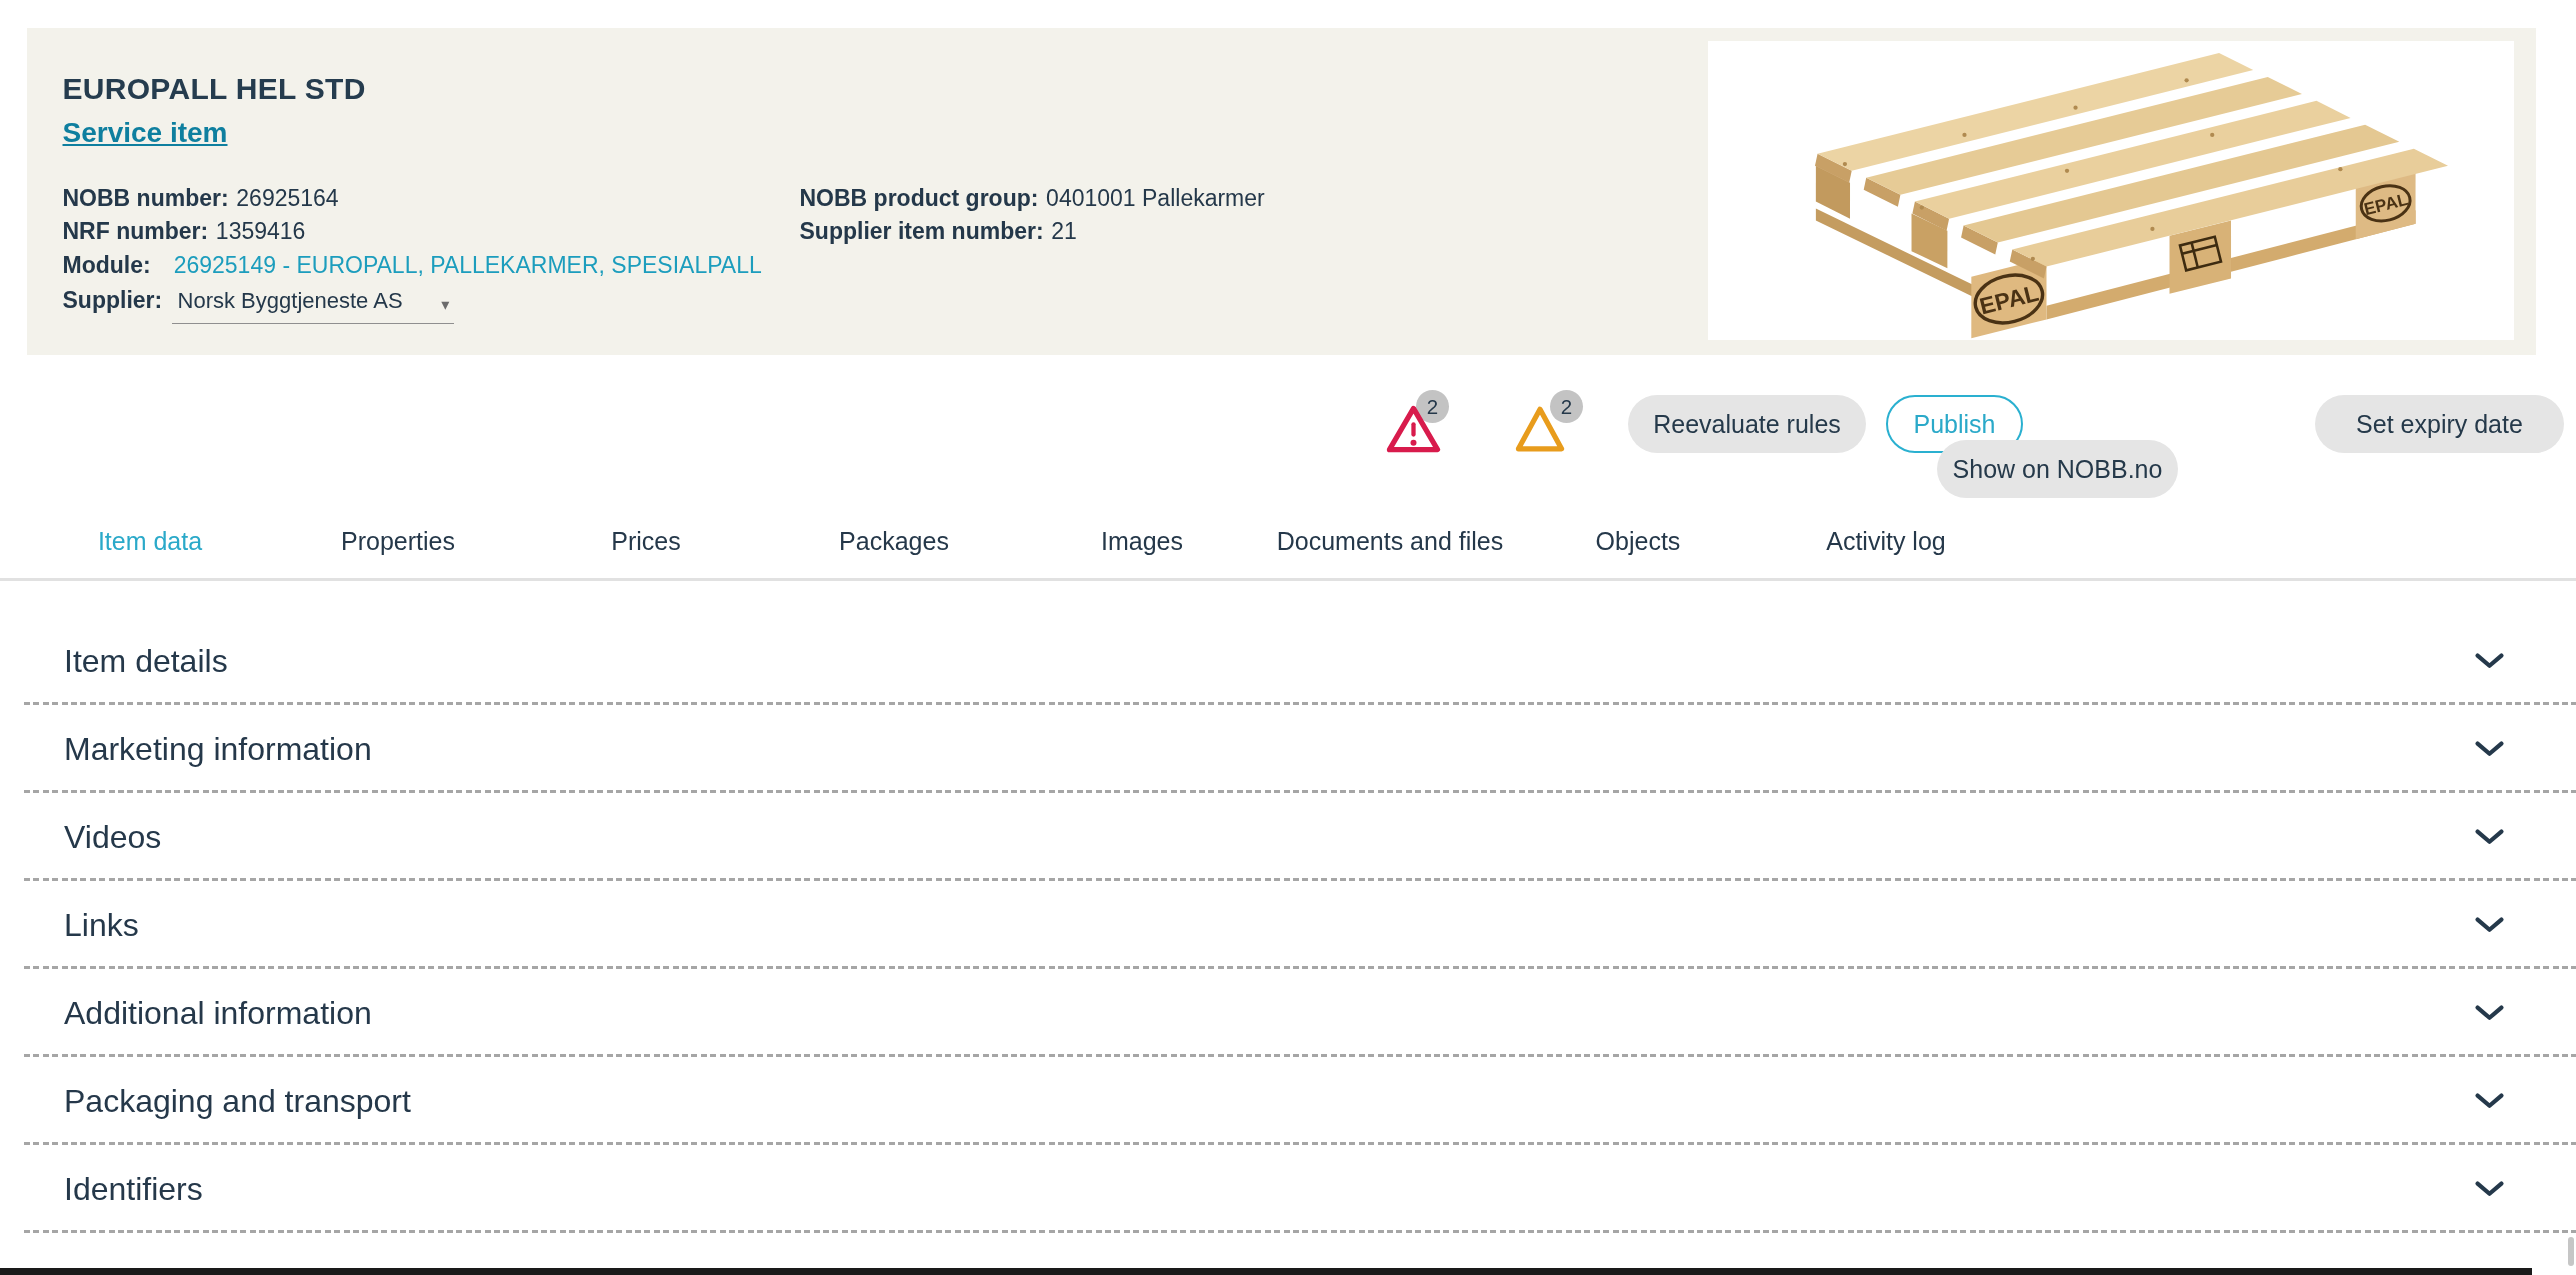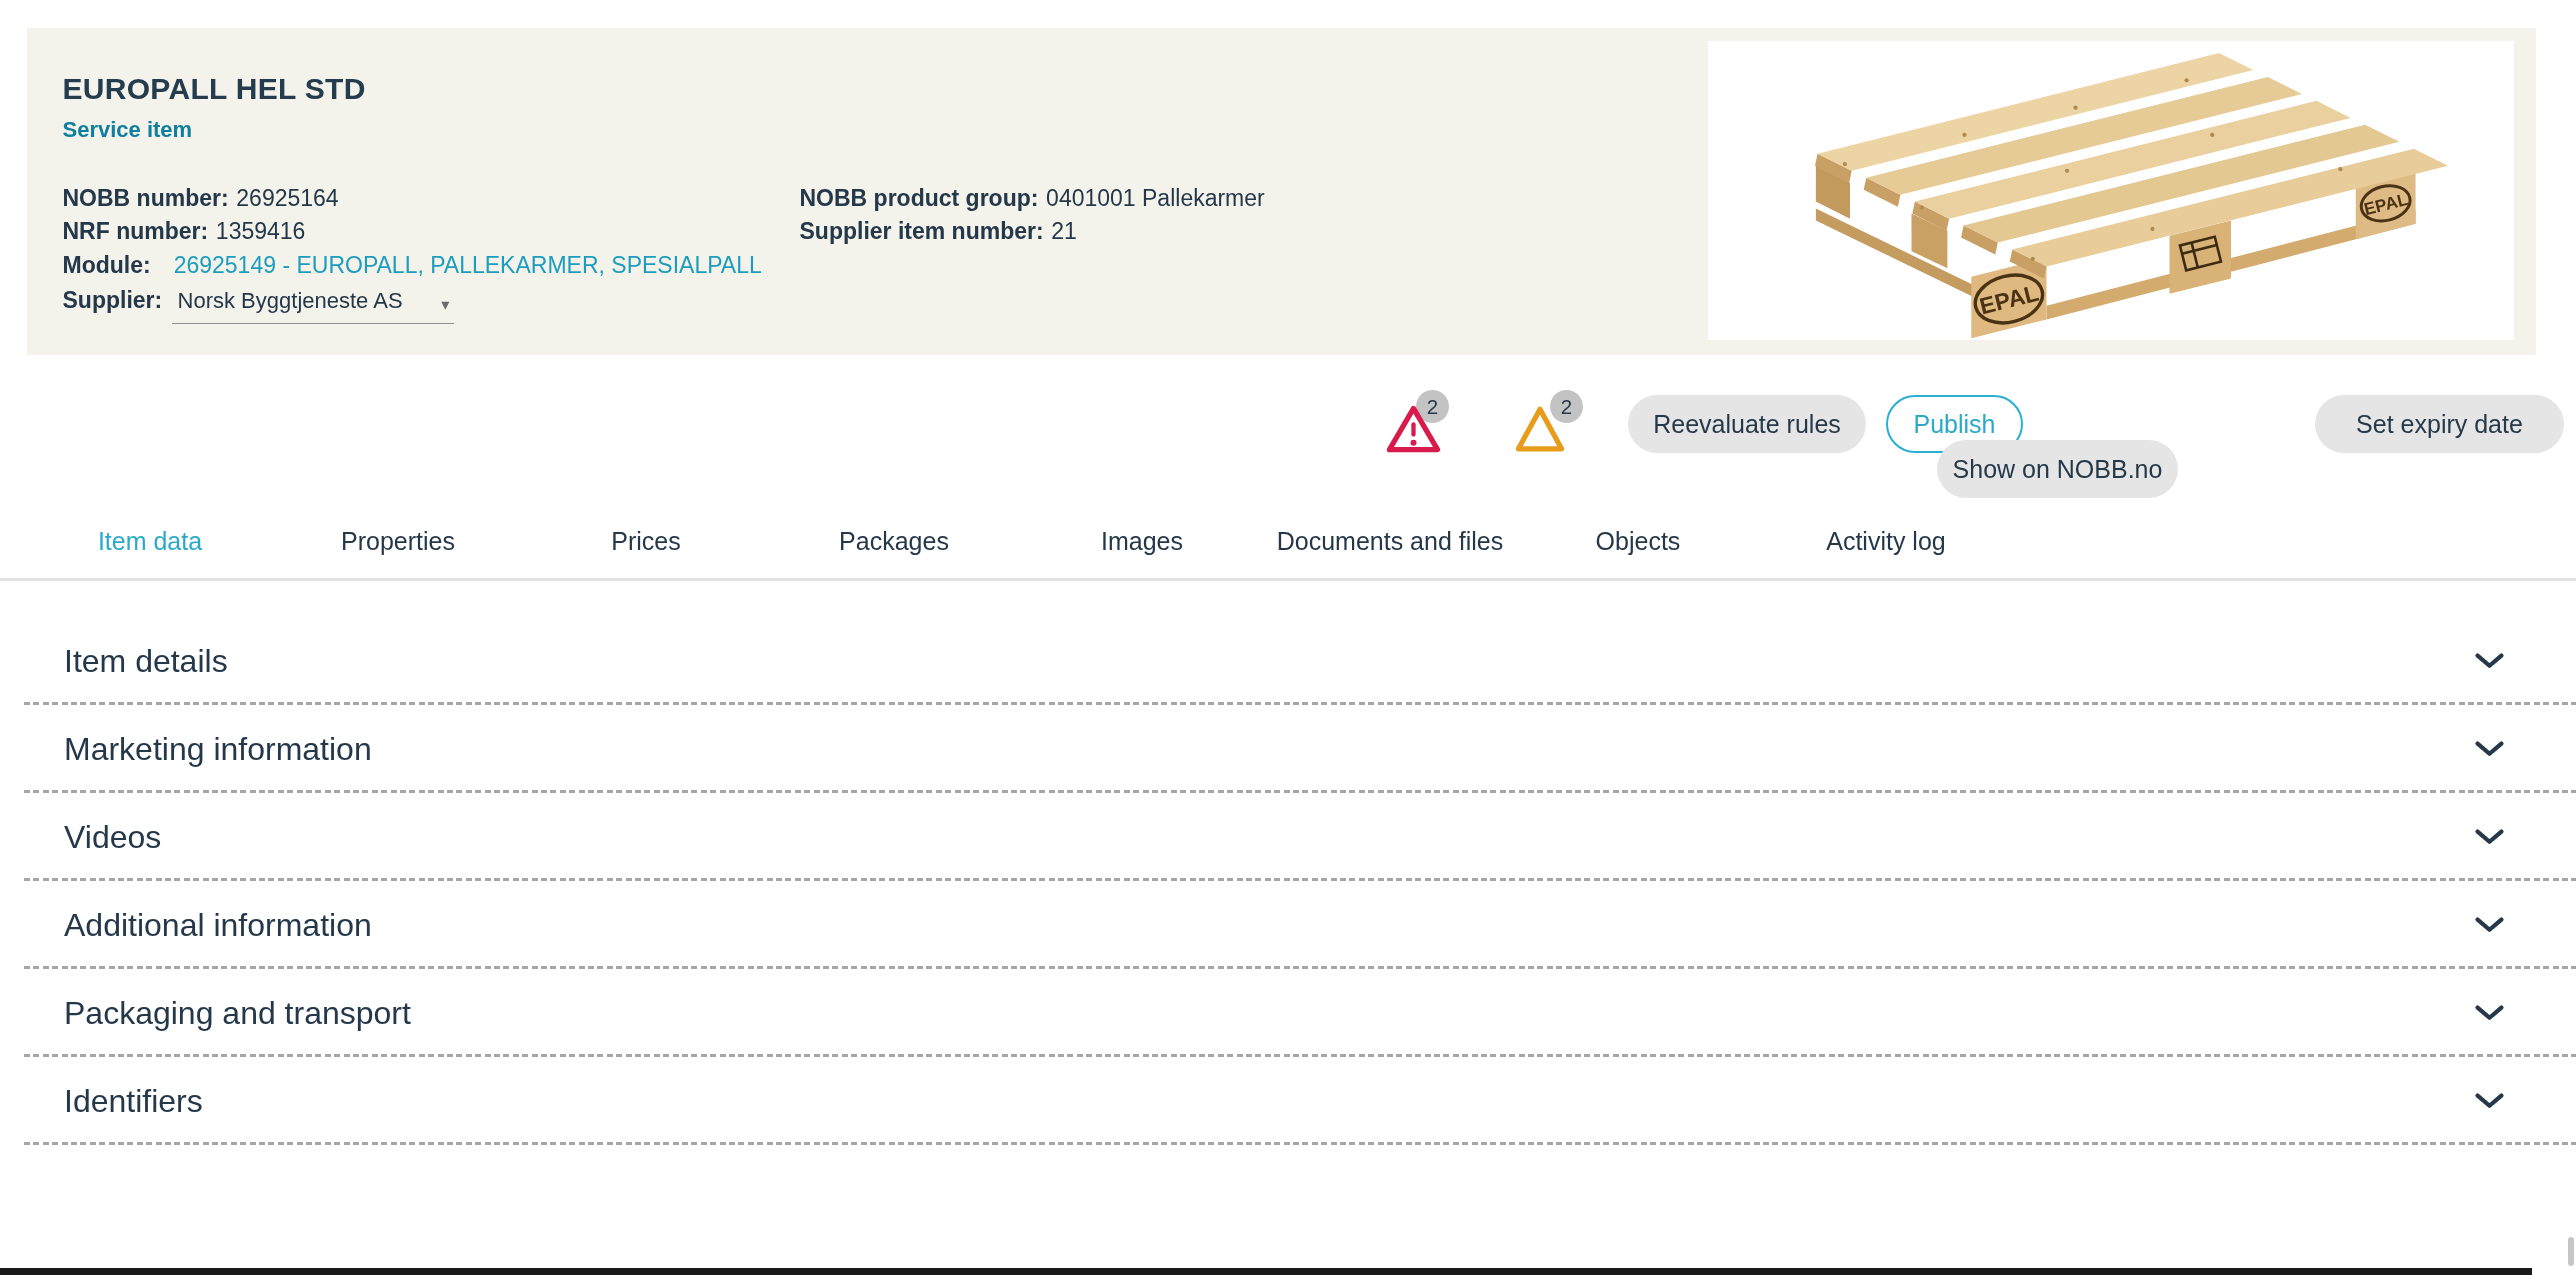--- a/index.html
+++ b/index.html
@@ -15,21 +15,21 @@
   .header {
     position:absolute; left:26.5px; top:28px; width:2509px; height:327px;
     background:#f3f2eb;
   }
   .page-title {
     position:absolute; left:36px; top:44px;
     font-size:30px; font-weight:600; color:#253c4e; letter-spacing:0.3px;
   }
   .page-subtitle {
     position:absolute; left:36px; top:89px;
-    font-size:22px; font-weight:600; color:#0e7f9f;
+    font-size:28px; font-weight:600; color:#0e7f9f;text-decoration:underline;
   }
   .info-col { position:absolute; top:154px; font-size:23px; }
   .info-col.left  { left:36px; }
   .info-col.right { left:773px; }
   .info-row { height:32.5px; line-height:32.5px; white-space:nowrap; }
   .info-row.tall { height:36px; line-height:36px; }
   .info-label { font-weight:700; color:#24384a; }
   .info-value { margin-left:7.7px; color:#24384a; }
   .module-link { margin-left:23px; color:#1c9dbd; cursor:pointer; }
   .supplier-row { margin-top:3.4px; height:48px; white-space:nowrap; }
@@ -236,20 +236,26 @@
       <polyline points="3,3 17,15 31,3" fill="none" stroke="#25394b" stroke-width="5" stroke-linecap="round" stroke-linejoin="round"></polyline>
     </svg>
   </div>
   <div class="acc-row">
     <span class="acc-label">Videos</span>
     <svg class="acc-chevron" viewBox="0 0 34 20">
       <polyline points="3,3 17,15 31,3" fill="none" stroke="#25394b" stroke-width="5" stroke-linecap="round" stroke-linejoin="round"></polyline>
     </svg>
   </div>
   <div class="acc-row">
+    <span class="acc-label">Links</span>
+    <svg class="acc-chevron" viewBox="0 0 34 20">
+      <polyline points="3,3 17,15 31,3" fill="none" stroke="#25394b" stroke-width="5" stroke-linecap="round" stroke-linejoin="round"></polyline>
+    </svg>
+  </div>
+  <div class="acc-row">
     <span class="acc-label">Additional information</span>
     <svg class="acc-chevron" viewBox="0 0 34 20">
       <polyline points="3,3 17,15 31,3" fill="none" stroke="#25394b" stroke-width="5" stroke-linecap="round" stroke-linejoin="round"></polyline>
     </svg>
   </div>
   <div class="acc-row">
     <span class="acc-label">Packaging and transport</span>
     <svg class="acc-chevron" viewBox="0 0 34 20">
       <polyline points="3,3 17,15 31,3" fill="none" stroke="#25394b" stroke-width="5" stroke-linecap="round" stroke-linejoin="round"></polyline>
     </svg>

